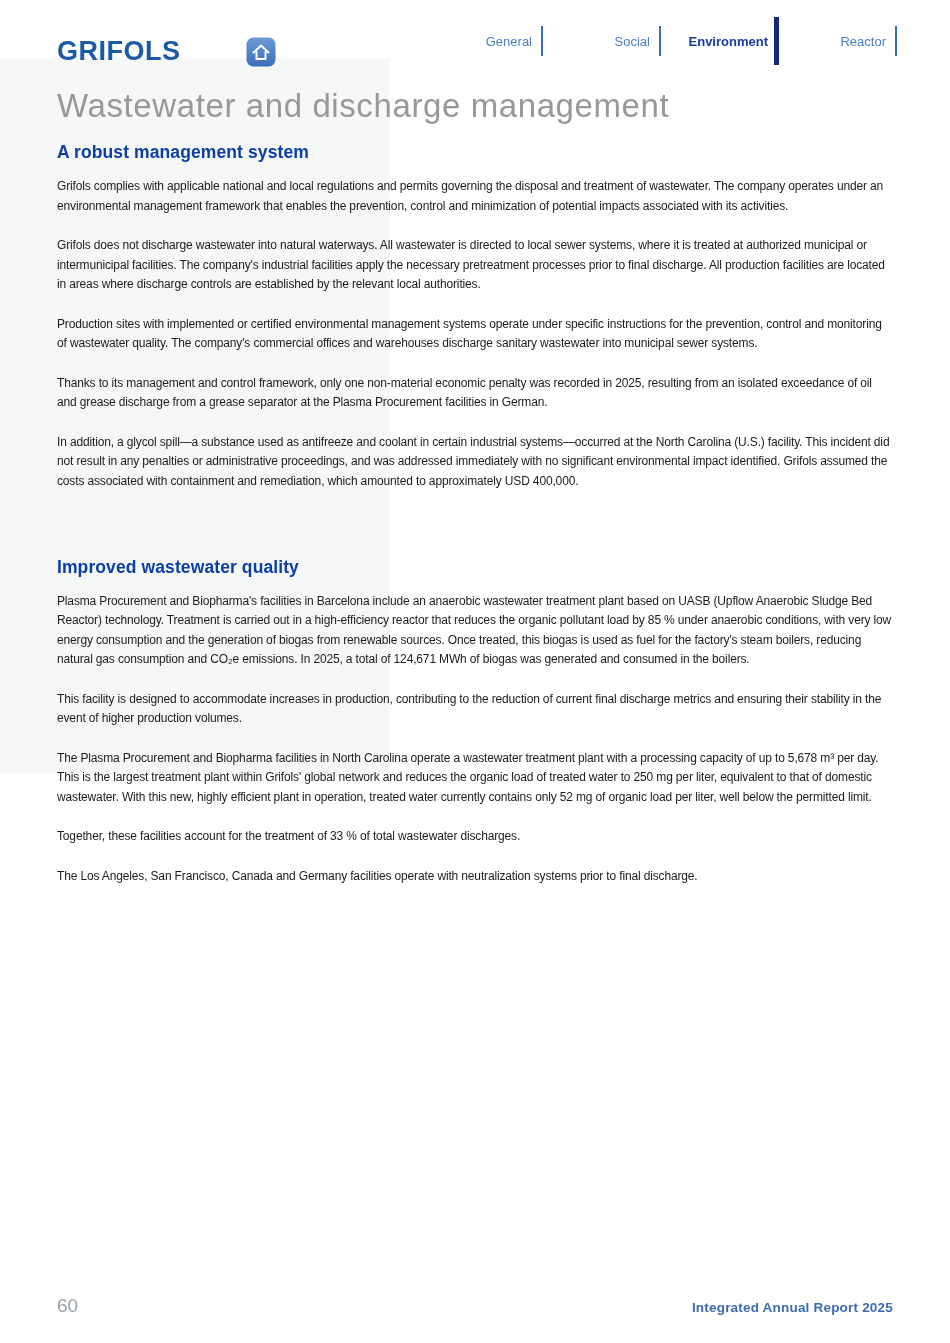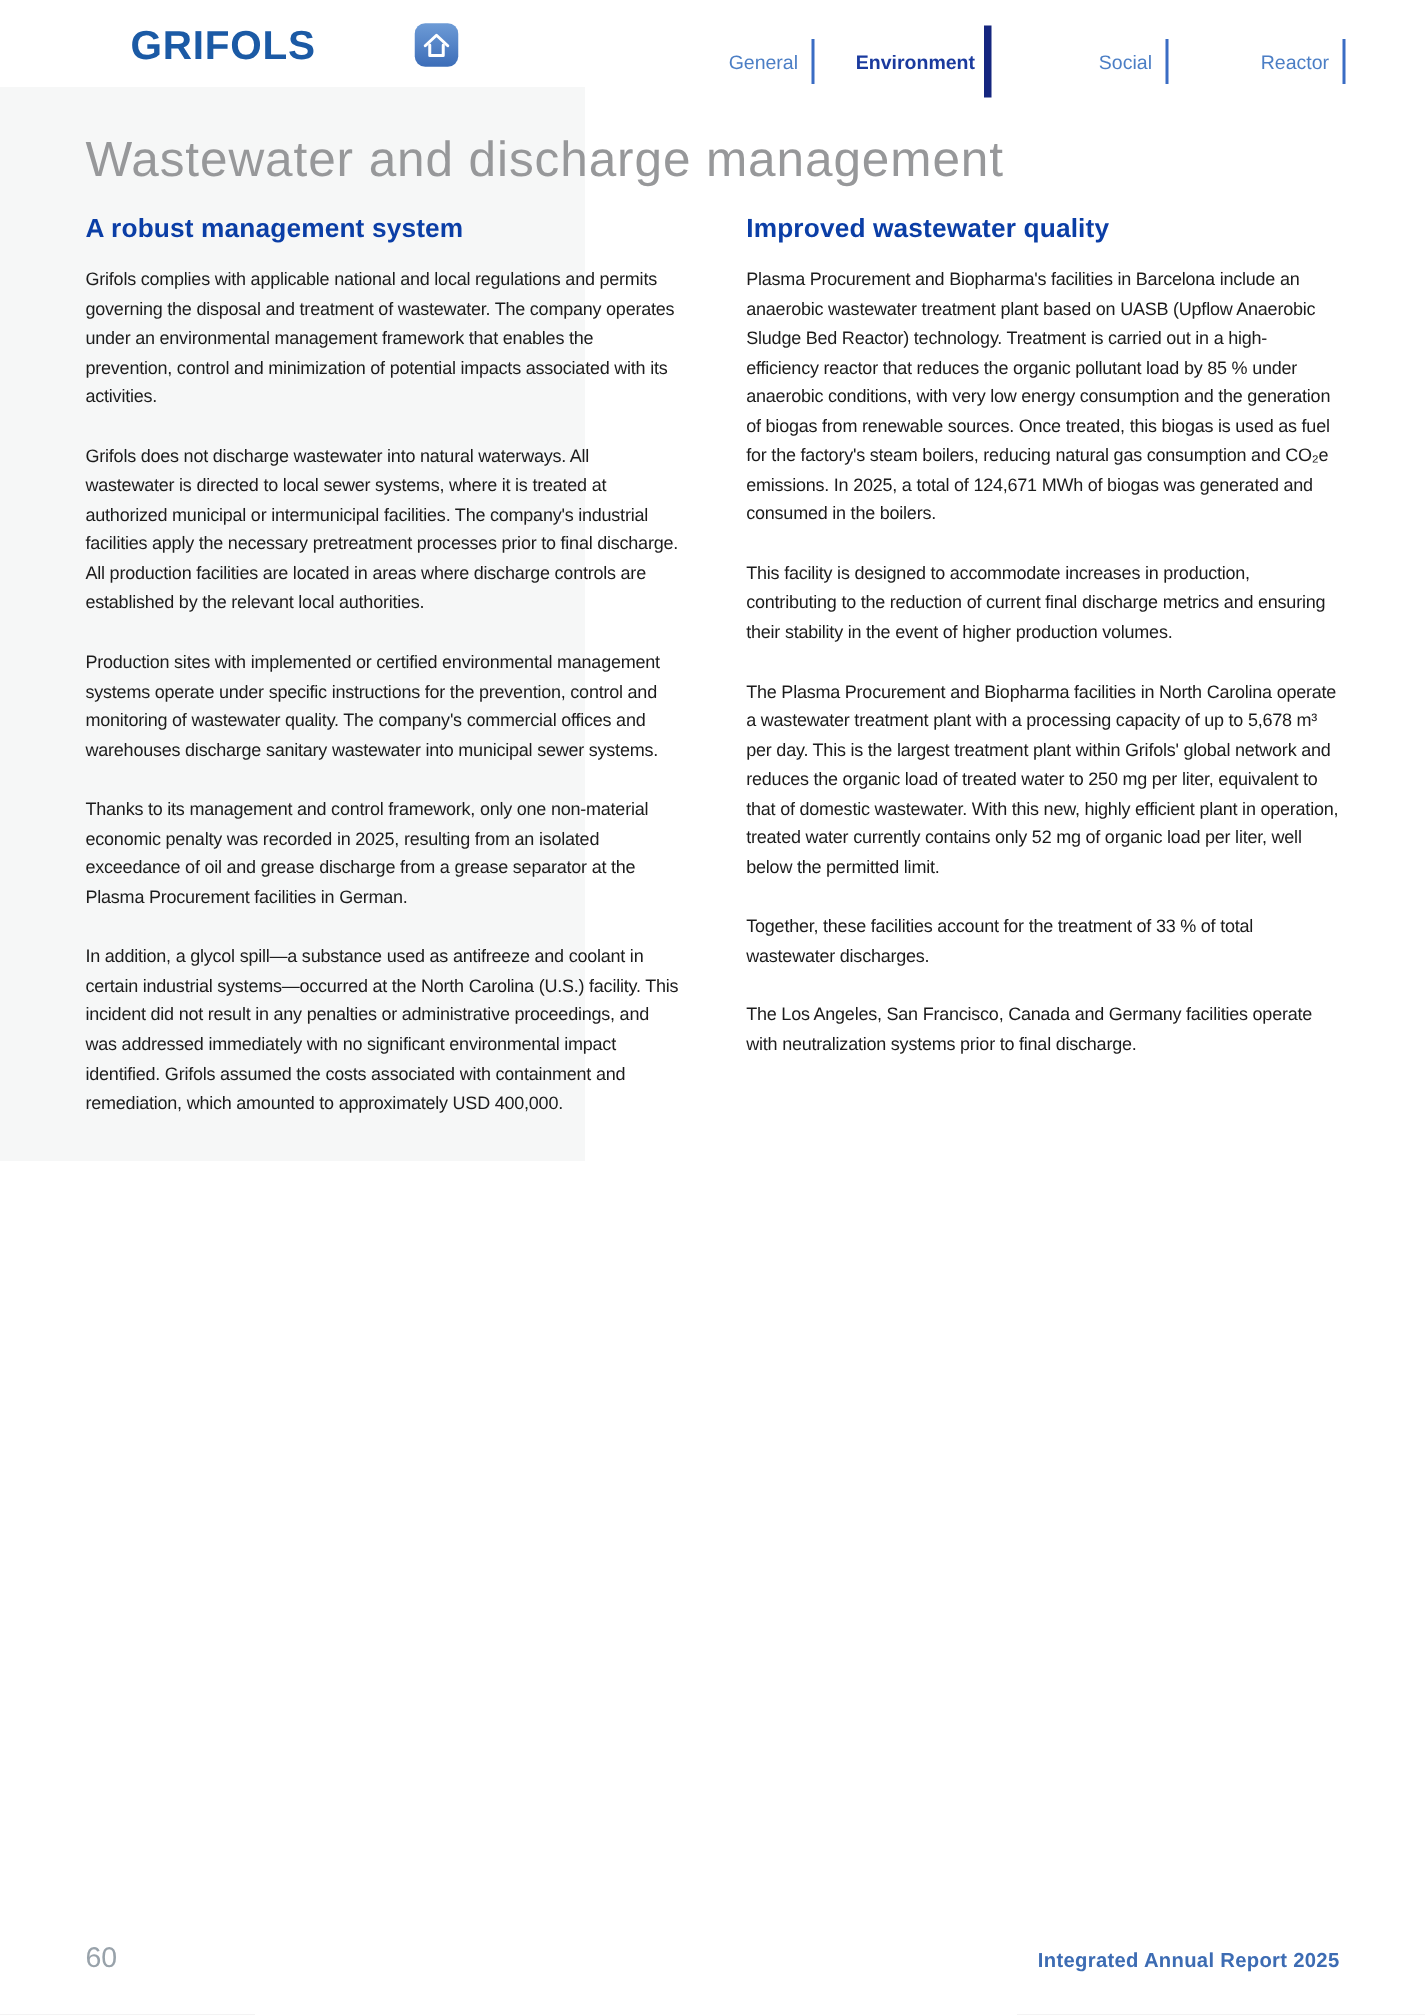--- a/index.html
+++ b/index.html
@@ -13,24 +13,24 @@
     overflow:hidden;
   }
   .left-shade {
     position:absolute; left:0; top:58px;
     width:390px; height:716px;
     background:#f6f7f7;
     z-index:0;
   }
   .topbar {
     position:relative; z-index:2;
-    display:flex; align-items:flex-start;
+    display:flex; align-items:flex-end;
     height:52px;
     margin-top:15px;
-    padding:0 53px 0 87px;
+    padding:0 53px 0 57px;
     gap:35px;
   }
   .logo {
     font-size:27px;
     font-weight:bold;
     letter-spacing:0.5px;
     color:#1b5aa5;
   }
   .home-btn {
     margin-left:30px;
@@ -63,20 +63,21 @@
     font-weight:300;
     letter-spacing:0.6px;
     color:#97989a;
   }
   .columns {
     position:relative; z-index:1;
     display:flex;
     gap:45px;
     padding:0 57px;
     margin-top:17px;
+    flex-direction:column;
   }
   .col { flex:1 1 0; min-width:0; }
   .col h2 {
     font-size:17.5px;
     font-weight:bold;
     color:#0b3ea6;
     margin-bottom:14px;
     letter-spacing:0.1px;
   }
   .col p {
@@ -115,25 +116,25 @@
         <rect x="0.5" y="0.5" width="29" height="29" rx="7" fill="url(#hg)"></rect>
         <path d="M7.5 15.5 L15 8.5 L22.5 15.5" fill="none" stroke="#ffffff" stroke-width="2" stroke-linecap="round" stroke-linejoin="round"></path>
         <path d="M10.5 15 v7 h9 v-7" fill="none" stroke="#ffffff" stroke-width="2" stroke-linecap="round" stroke-linejoin="round"></path>
       </svg>
     </div>
 
     <nav class="nav">
       <div class="nav-item">
         <span>General</span>
       </div>
+      <div class="nav-item">
+        <span>Social</span>
+      </div>
       <div class="nav-item active">
         <span>Environment</span>
-      </div>
-      <div class="nav-item">
-        <span>Social</span>
       </div>
       <div class="nav-item">
         <span>Reactor</span>
       </div>
     </nav>
   </header>
 
   <h1 class="page-title">Wastewater and discharge management</h1>
 
   <main class="columns">

